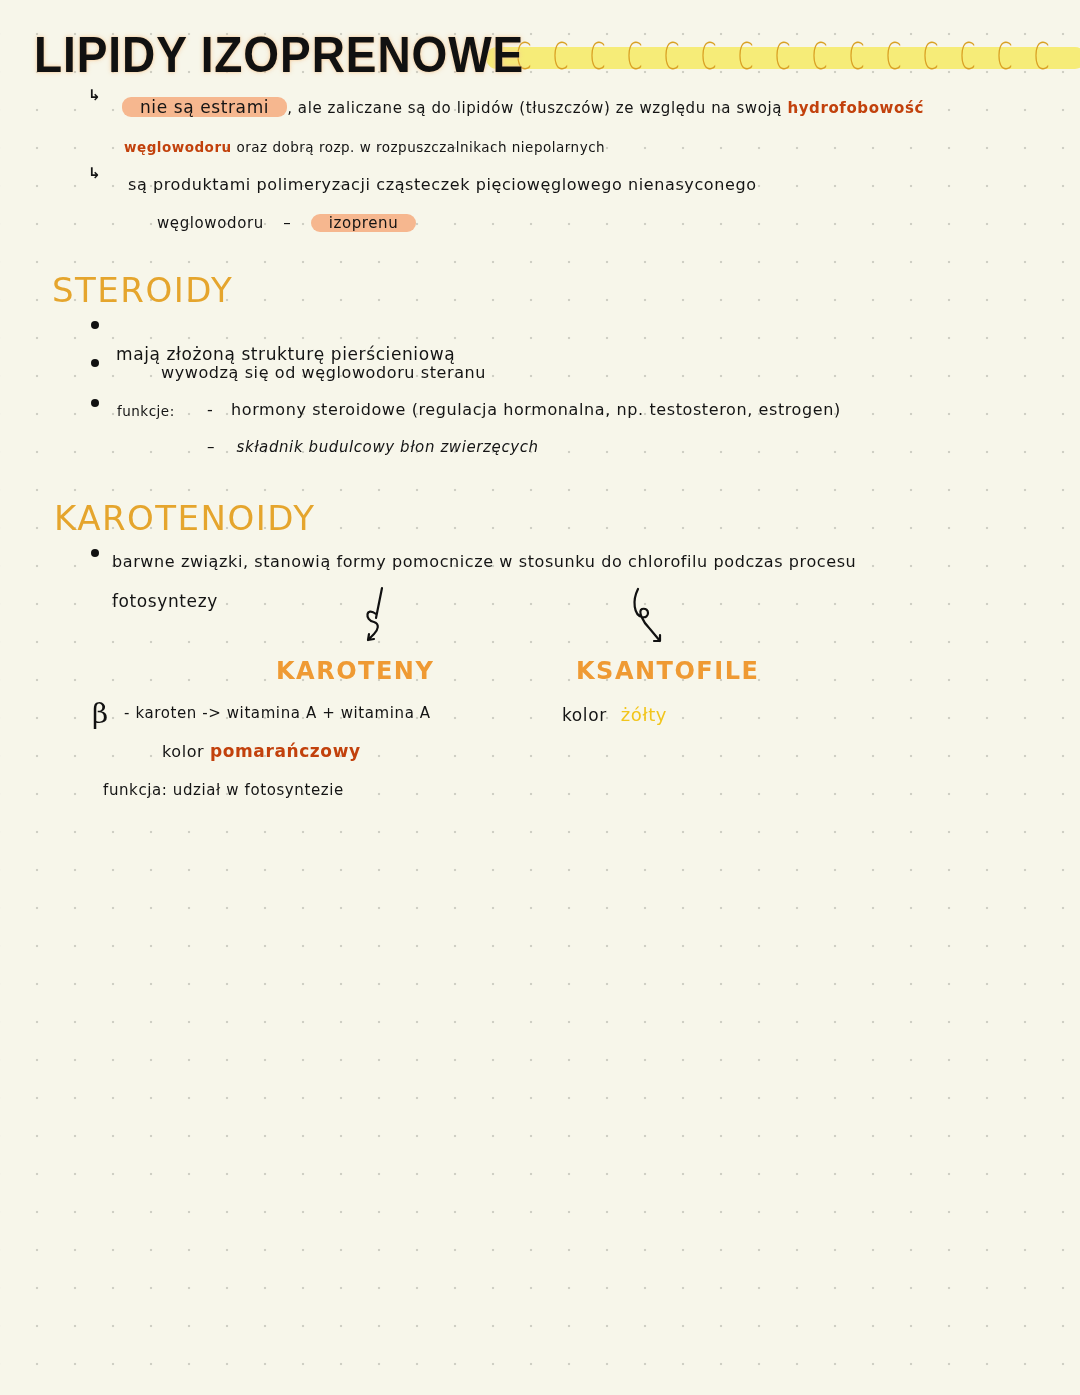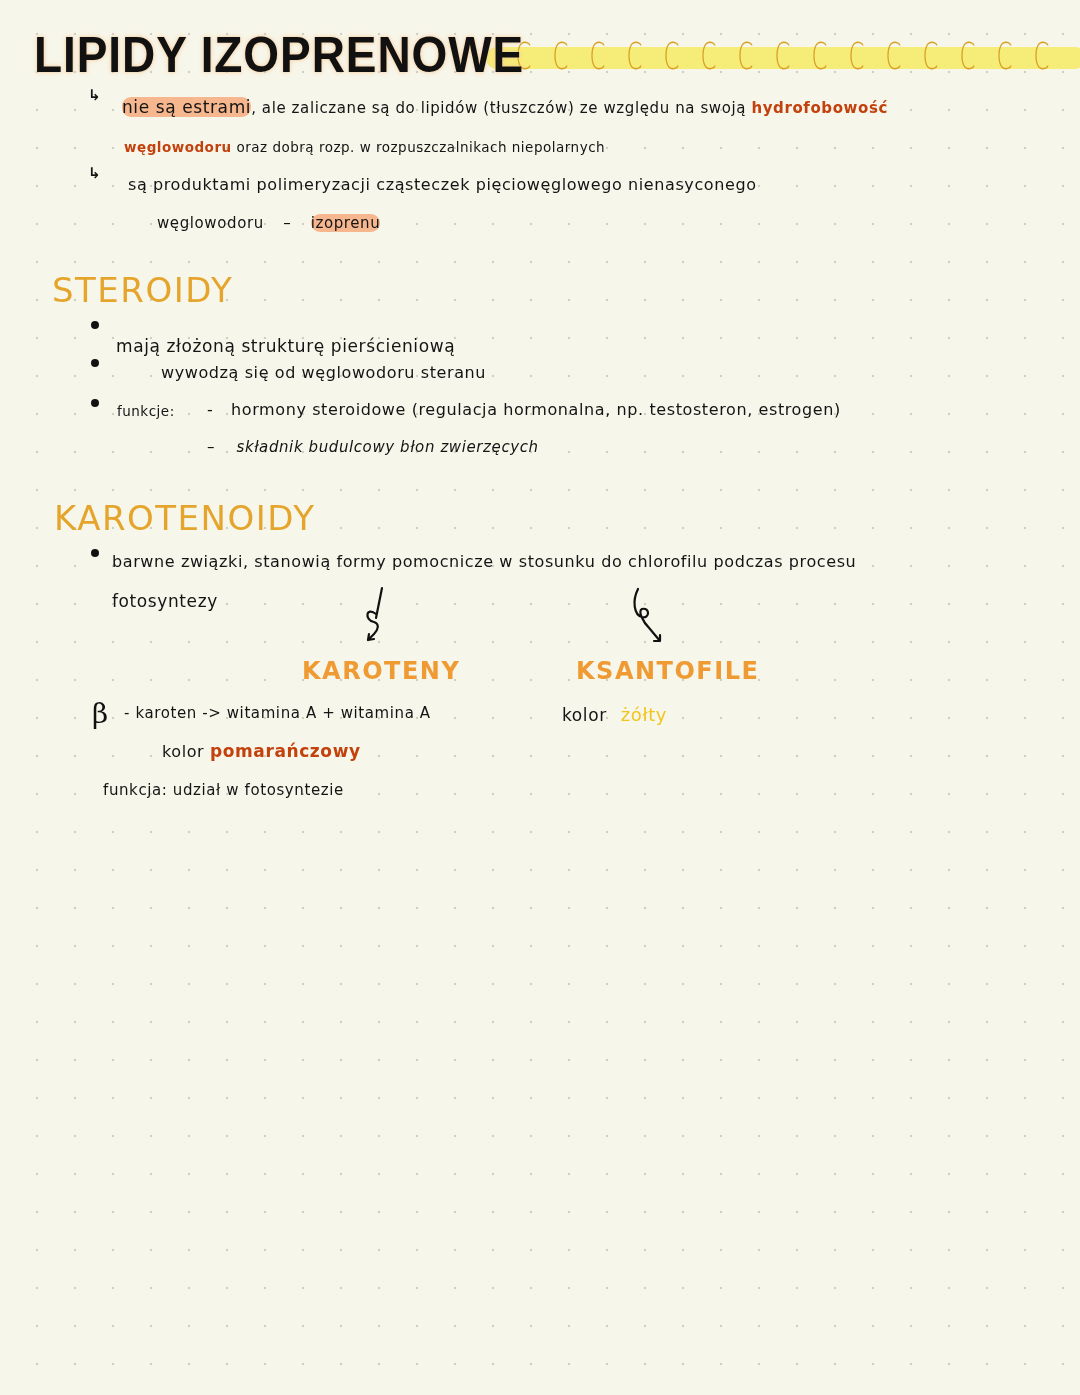--- a/index.html
+++ b/index.html
@@ -25,21 +25,21 @@
   }
   .loops { left: 505px; top: 33px; display: flex; gap: 0; }
   .loop {
     width: 37px; font-family: "DejaVu Sans", sans-serif; font-size: 38px;
     color: #d9a024; text-align: center; line-height: 46px; font-weight: 300;
     transform: scaleX(0.6);
   }
   .txt { font-size: 15px; letter-spacing: 0.6px; }
   .txt-sm { font-size: 13.5px; letter-spacing: 0.5px; }
   .arrow-l { font-size: 15px; font-weight: 700; }
-  .peach { background: #f6b78f; border-radius: 9px; padding: 0 0; }
+  .peach { background: #f6b78f; border-radius: 9px; padding: 0 18px; }
   .orange { color: #c2410c; font-weight: bold; }
   .yellow { color: #f2c51c; }
   .h2 {
     font-family: "DejaVu Sans", sans-serif; font-size: 34px; color: #e5a52d;
     letter-spacing: 1.5px; font-weight: 400;
   }
   .h3 {
     font-family: "DejaVu Sans", sans-serif; font-size: 24px; color: #ef9a33;
     letter-spacing: 1.5px; font-weight: 700;
   }
@@ -80,21 +80,21 @@
 <div class="abs arrow-l" style="left:88px; top:164px;">↳</div>
 <div class="abs txt" style="left:128px; top:175px; font-size:16px;">są produktami polimeryzacji cząsteczek pięciowęglowego nienasyconego</div>
 <div class="abs txt" style="left:130px; top:214px;margin-left:27px;">
   <span>węglowodoru</span>
   <span style="margin:0 14px;">–</span>
   <span class="peach">izoprenu</span>
 </div>
 
 <div class="abs h2" style="left:52px; top:270px;">STEROIDY</div>
 <div class="abs bullet" style="left:91px; top:321px;"></div>
-<div class="abs txt" style="left:116px; top:336px; font-size:17px;">mają złożoną strukturę pierścieniową</div>
+<div class="abs txt" style="left:116px; top:344px; font-size:17px;">mają złożoną strukturę pierścieniową</div>
 <div class="abs bullet" style="left:91px; top:359px;"></div>
 <div class="abs txt" style="left:116px; top:363px; font-size:16px;margin-left:45px;">wywodzą się od węglowodoru steranu</div>
 <div class="abs bullet" style="left:91px; top:399px;"></div>
 <div class="abs txt-sm" style="left:117px; top:403px;">funkcje:</div>
 <div class="abs txt" style="left:207px; top:400px; font-size:16px;">
   <span>-</span>
   <span style="margin-left:12px;">hormony steroidowe (regulacja hormonalna, np. testosteron, estrogen)</span>
 </div>
 <div class="abs txt" style="left:207px; top:438px; font-size:15px;">
   <span>–</span>
@@ -110,21 +110,21 @@
   <svg width="30" height="60" viewBox="0 0 30 60">
     <path d="M20 4 L14 34 M14 30 C4 22 2 36 12 38 C18 40 16 46 12 50 L6 56 M6 56 L7 50 M6 56 L12 55" stroke="#111" stroke-width="2.2" fill="none" stroke-linecap="round"></path>
   </svg>
 </div>
 <div class="abs curl" style="left:630px; top:585px;">
   <svg width="40" height="62" viewBox="0 0 40 62">
     <path d="M8 4 C2 16 4 30 12 32 C20 34 20 22 12 24 C8 26 12 36 20 44 L30 56 M30 56 L30 50 M30 56 L24 56" stroke="#111" stroke-width="2.2" fill="none" stroke-linecap="round"></path>
   </svg>
 </div>
 
-<div class="abs h3" style="left:302px; top:657px;">KAROTENY</div>
+<div class="abs h3" style="left:276px; top:657px;">KAROTENY</div>
 <div class="abs beta" style="left:92px; top:697px;">β</div>
 <div class="abs txt" style="left:124px; top:704px; font-size:15px;">- karoten -&gt; witamina A + witamina A</div>
 <div class="abs txt" style="left:162px; top:741px; font-size:16px;text-align:center;">
   <span>kolor</span>
   <span class="orange" style="font-size:17px;">pomarańczowy</span>
 </div>
 <div class="abs txt" style="left:103px; top:781px; font-size:15px;">funkcja: udział w fotosyntezie</div>
 
 <div class="abs h3" style="left:576px; top:657px;">KSANTOFILE</div>
 <div class="abs txt" style="left:562px; top:704px; font-size:17px;">

